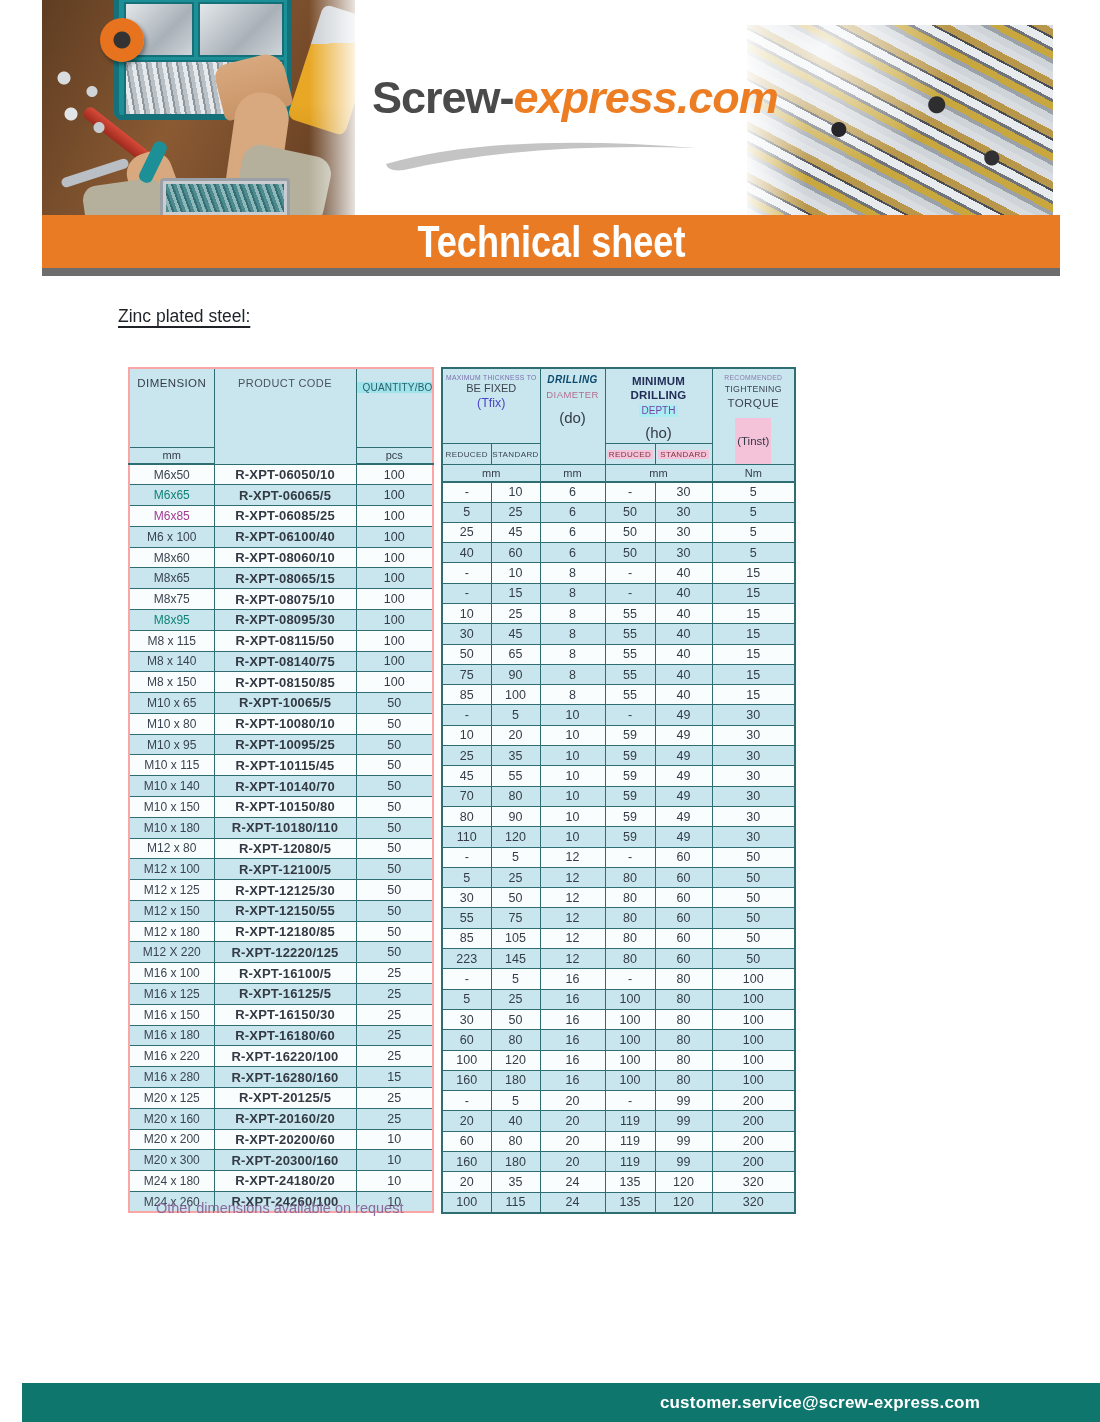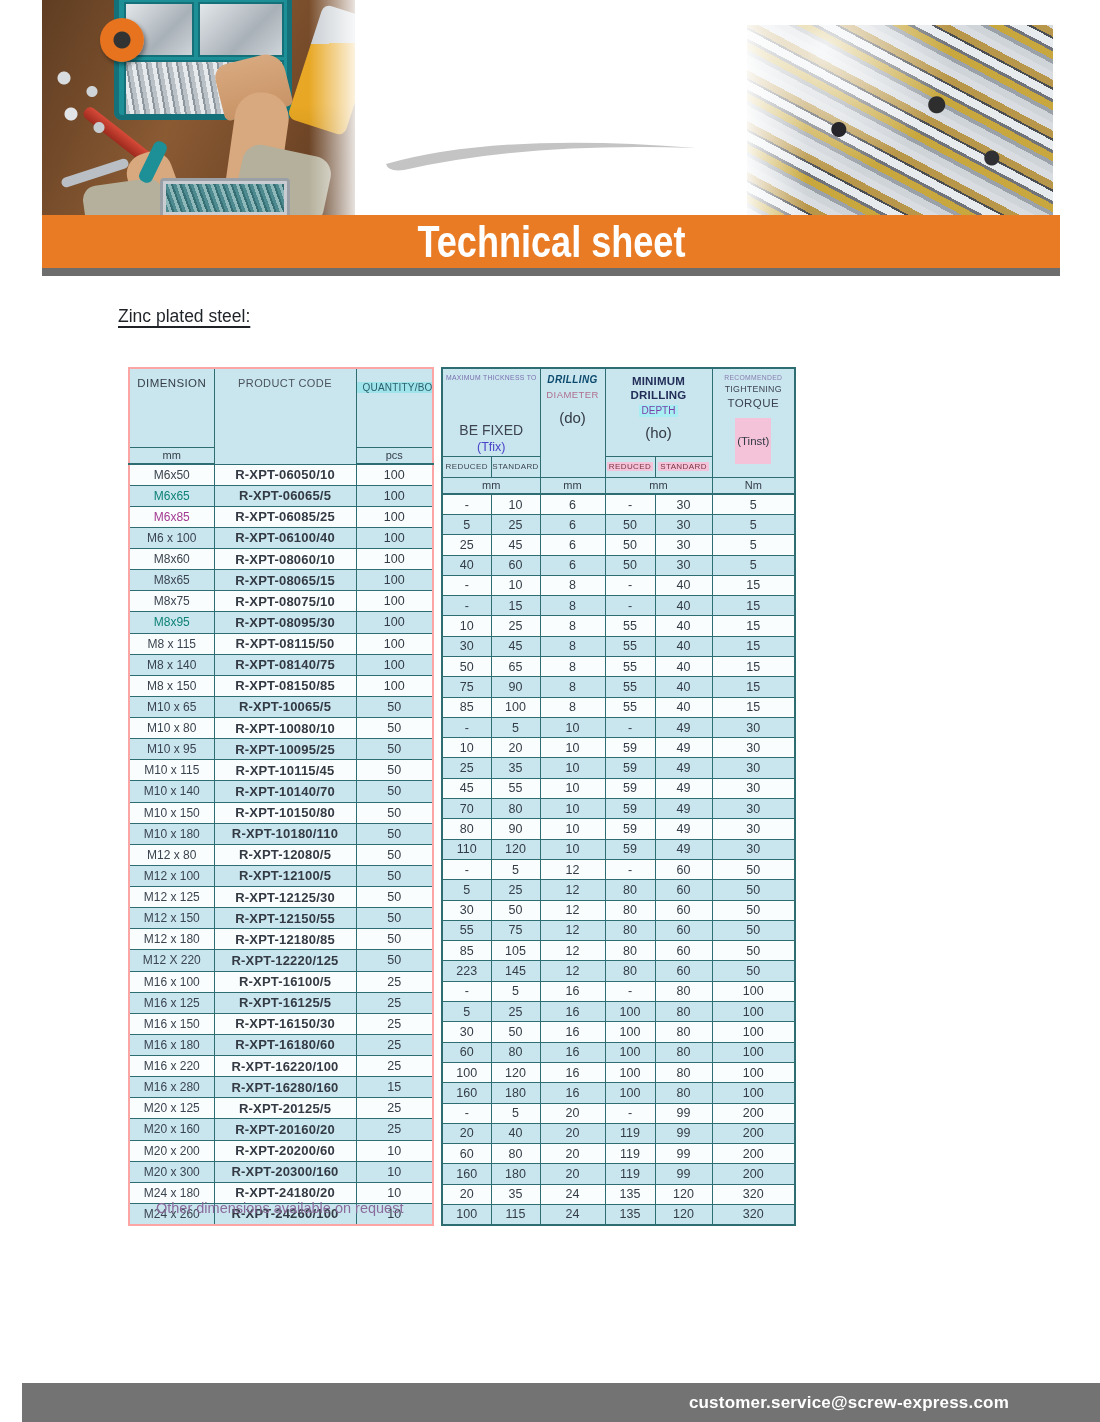--- a/index.html
+++ b/index.html
@@ -96,37 +96,37 @@
   .h-units { height:17px; }
   .h-units th { font-size:11px; color:#343d47; }
 
   .h-mainA { height:58px; vertical-align:top; padding-top:5px; }
   .h-subB { height:21px; }
   .h-subB th { font-size:8px; letter-spacing:.4px; color:#3c4450; }
   .h-subB th.pink { color:#7c3440; }
   .h-subB th.pink span { background:#f4c3da; padding:0 2px; }
   .stack { display:flex; flex-direction:column; align-items:center; line-height:1.25; }
   .tfix-l1 { font-size:6.8px; color:#7a6fae; letter-spacing:.3px; }
-  .tfix-l2 { font-size:14px; color:#3c4450;margin-top:40px; }
+  .tfix-l2 { font-size:11px; color:#3c4450; }
   .tfix-sym { font-size:12.5px; color:#4b43c8; }
   .do-l1 { font-size:10px; font-weight:700; color:#0c4a6e; letter-spacing:.4px;font-style:italic; }
   .do-l2 { font-size:9.5px; color:#b06e8f; letter-spacing:.4px; margin-top:2px; }
   .do-sym { font-size:15px; color:#333a44; margin-top:9px; }
   .ho-l1 { font-size:11.5px; font-weight:600; color:#232e58; letter-spacing:.2px; }
   .ho-l2 { font-size:10px; color:#7c3ea6; background:#a8eef2; padding:0 3px; margin-top:2px; }
   .ho-sym { font-size:15px; color:#333a44; margin-top:7px; }
   .tq-l1 { font-size:6.8px; color:#8a7cae; letter-spacing:.3px; }
   .tq-l2 { font-size:8.8px; color:#3c4450; letter-spacing:.3px; margin-top:2px; }
   .tq-l3 { font-size:11.5px; color:#3c4450; letter-spacing:.4px; margin-top:1px; }
   .tq-sym { font-size:11.5px; color:#333a44; background:#f4c3da; padding:16px 2px; margin-top:7px; }
 
   
   .note { position:absolute; left:156px; top:1200px; font-size:14.5px; color:#8a6b9b; }
-  .footer-bar { position:absolute; left:22px; top:1383px; width:1078px; height:39px; background:#737373;
-    display:flex; align-items:center; justify-content:flex-end; padding-right:91px; }
+  .footer-bar { position:absolute; left:22px; top:1383px; width:1078px; height:39px; background:#0f766e;
+    display:flex; align-items:center; justify-content:flex-end; padding-right:120px; }
   .footer-email { color:#ffffff; font-size:17px; font-weight:700; letter-spacing:.2px; }
 </style>
 </head>
 <body>
 
 <div class="photo-left">
   <div class="pl-box"></div>
   <div class="pl-comp pl-c1"></div>
   <div class="pl-comp pl-c2"></div>
   <div class="pl-c3 pl-comp"></div>
@@ -143,20 +143,23 @@
   <div class="pl-tool"></div>
   <div class="pl-tray"></div>
   <div class="pl-fade"></div>
 </div>
 
 <div class="photo-right">
   <div class="pr-fade"></div>
 </div>
 
 <div class="logo">
+  <div class="logo-text">
+    <span class="p1">Screw-</span><span class="p2">express.com</span>
+  </div>
   <svg class="logo-swoosh" width="330" height="42" viewBox="0 0 330 42">
     <path d="M8 34 Q120 2 318 18 Q150 12 26 40 Q10 42 8 34 Z" fill="#c4c4c4"></path>
   </svg>
 </div>
 
 <div class="banner">
   <div class="banner-title">Technical sheet</div>
 </div>
 <div class="banner-strip"></div>
 

